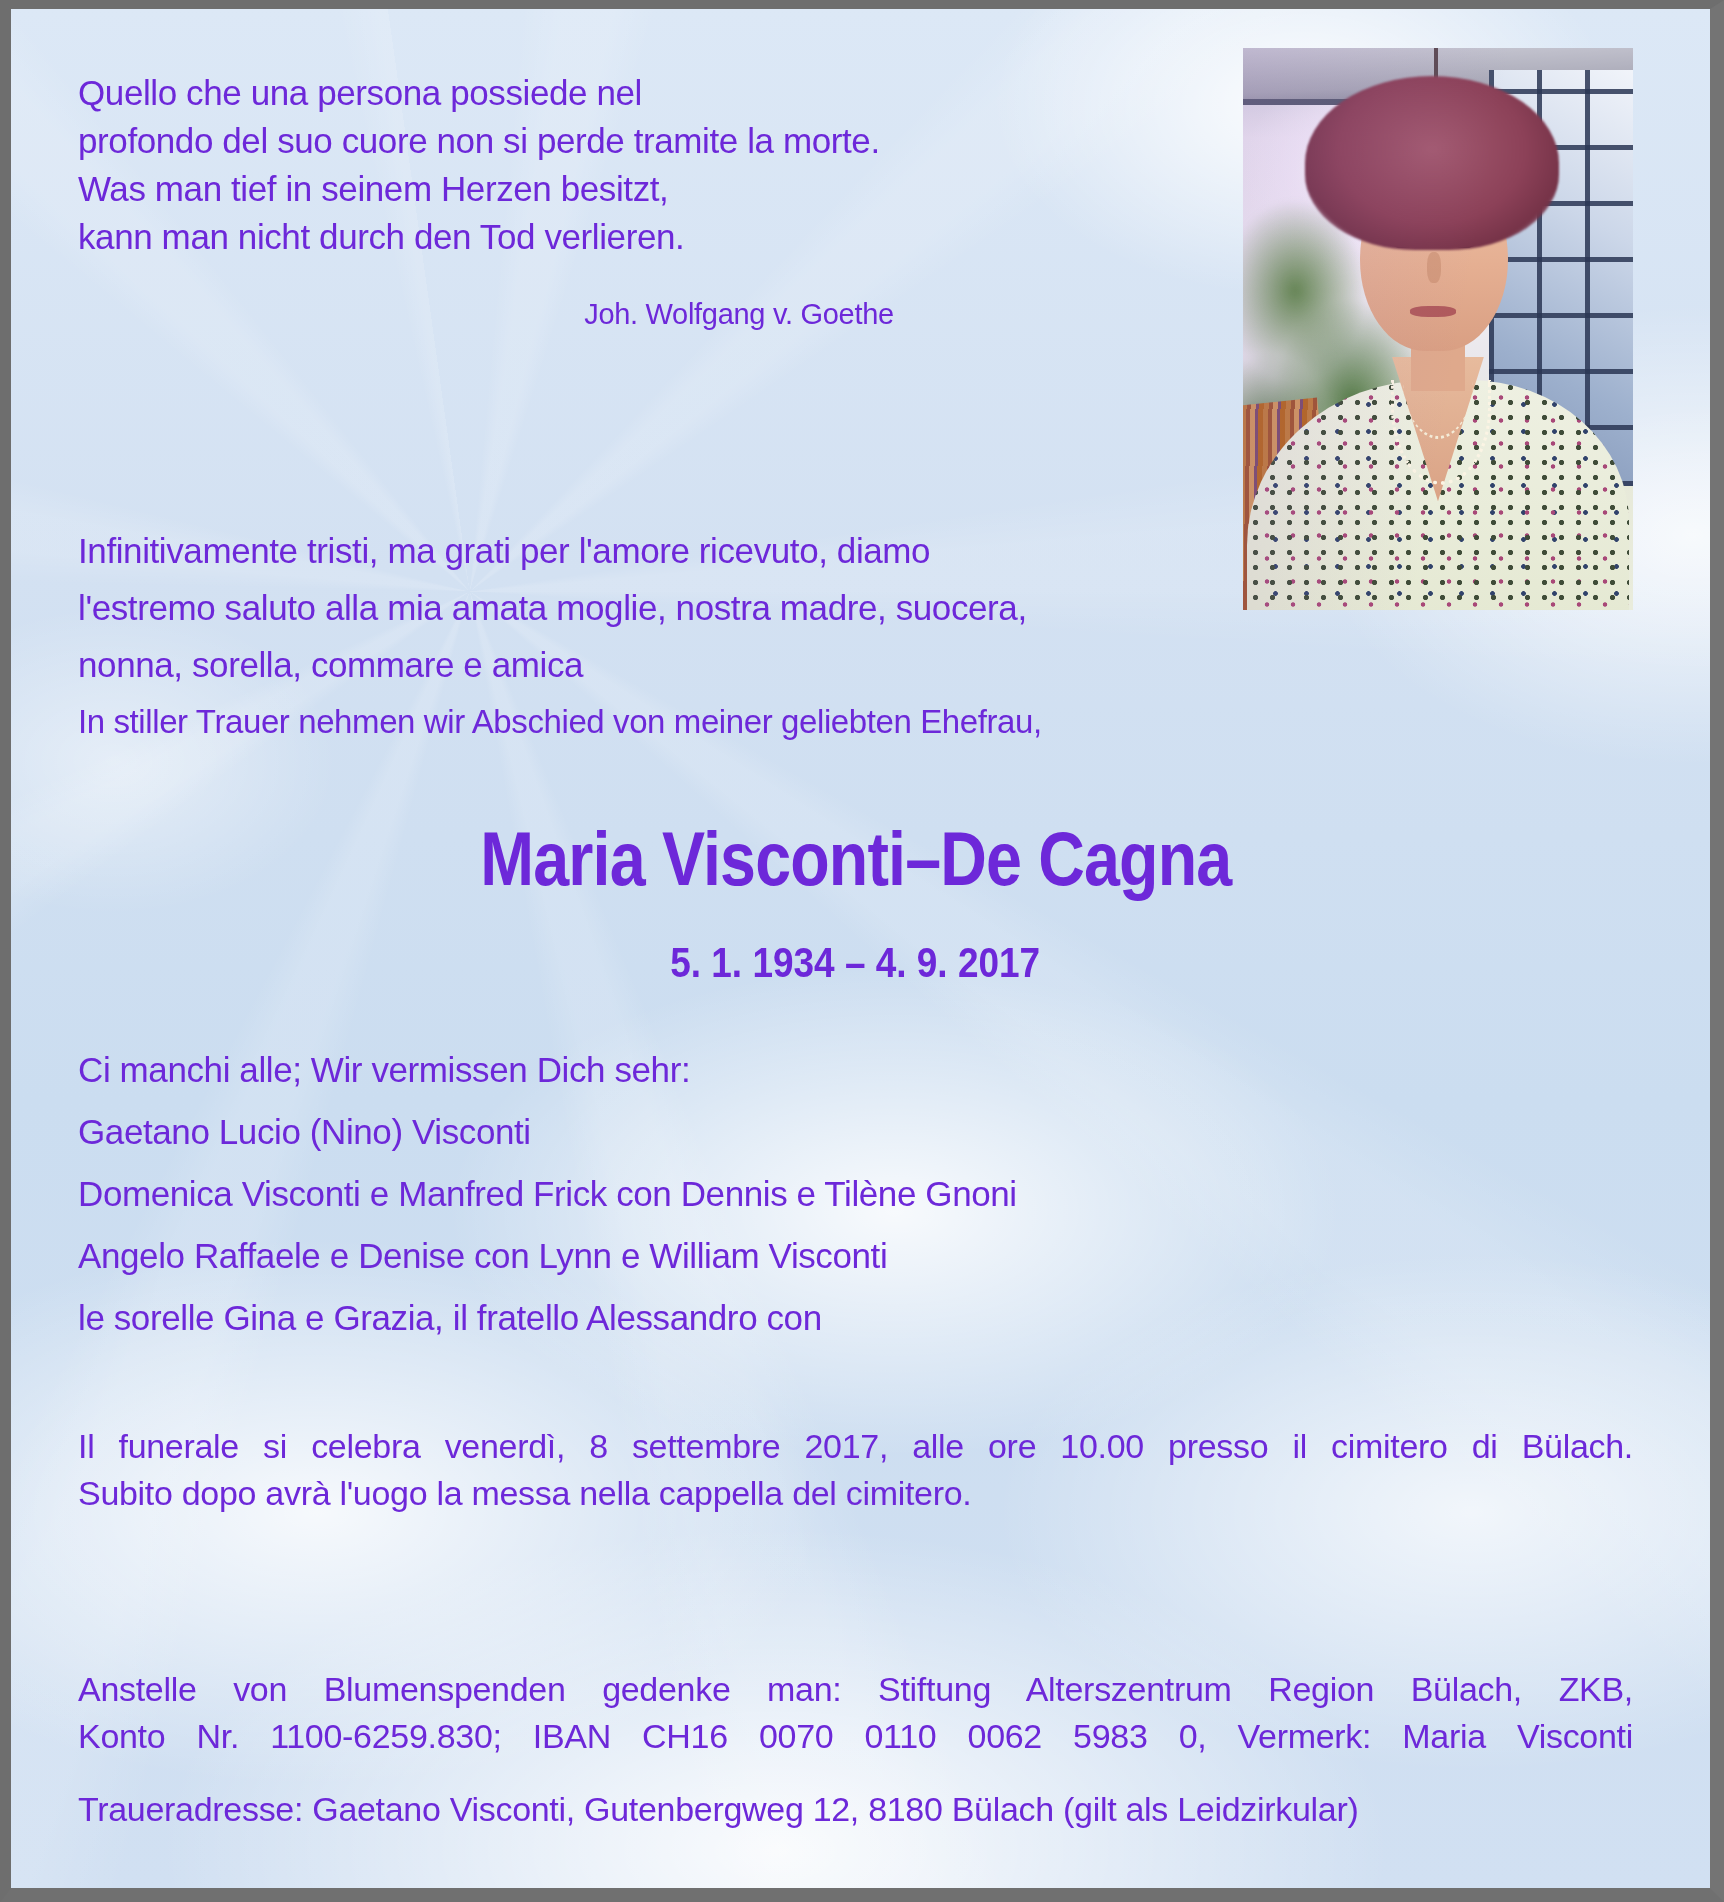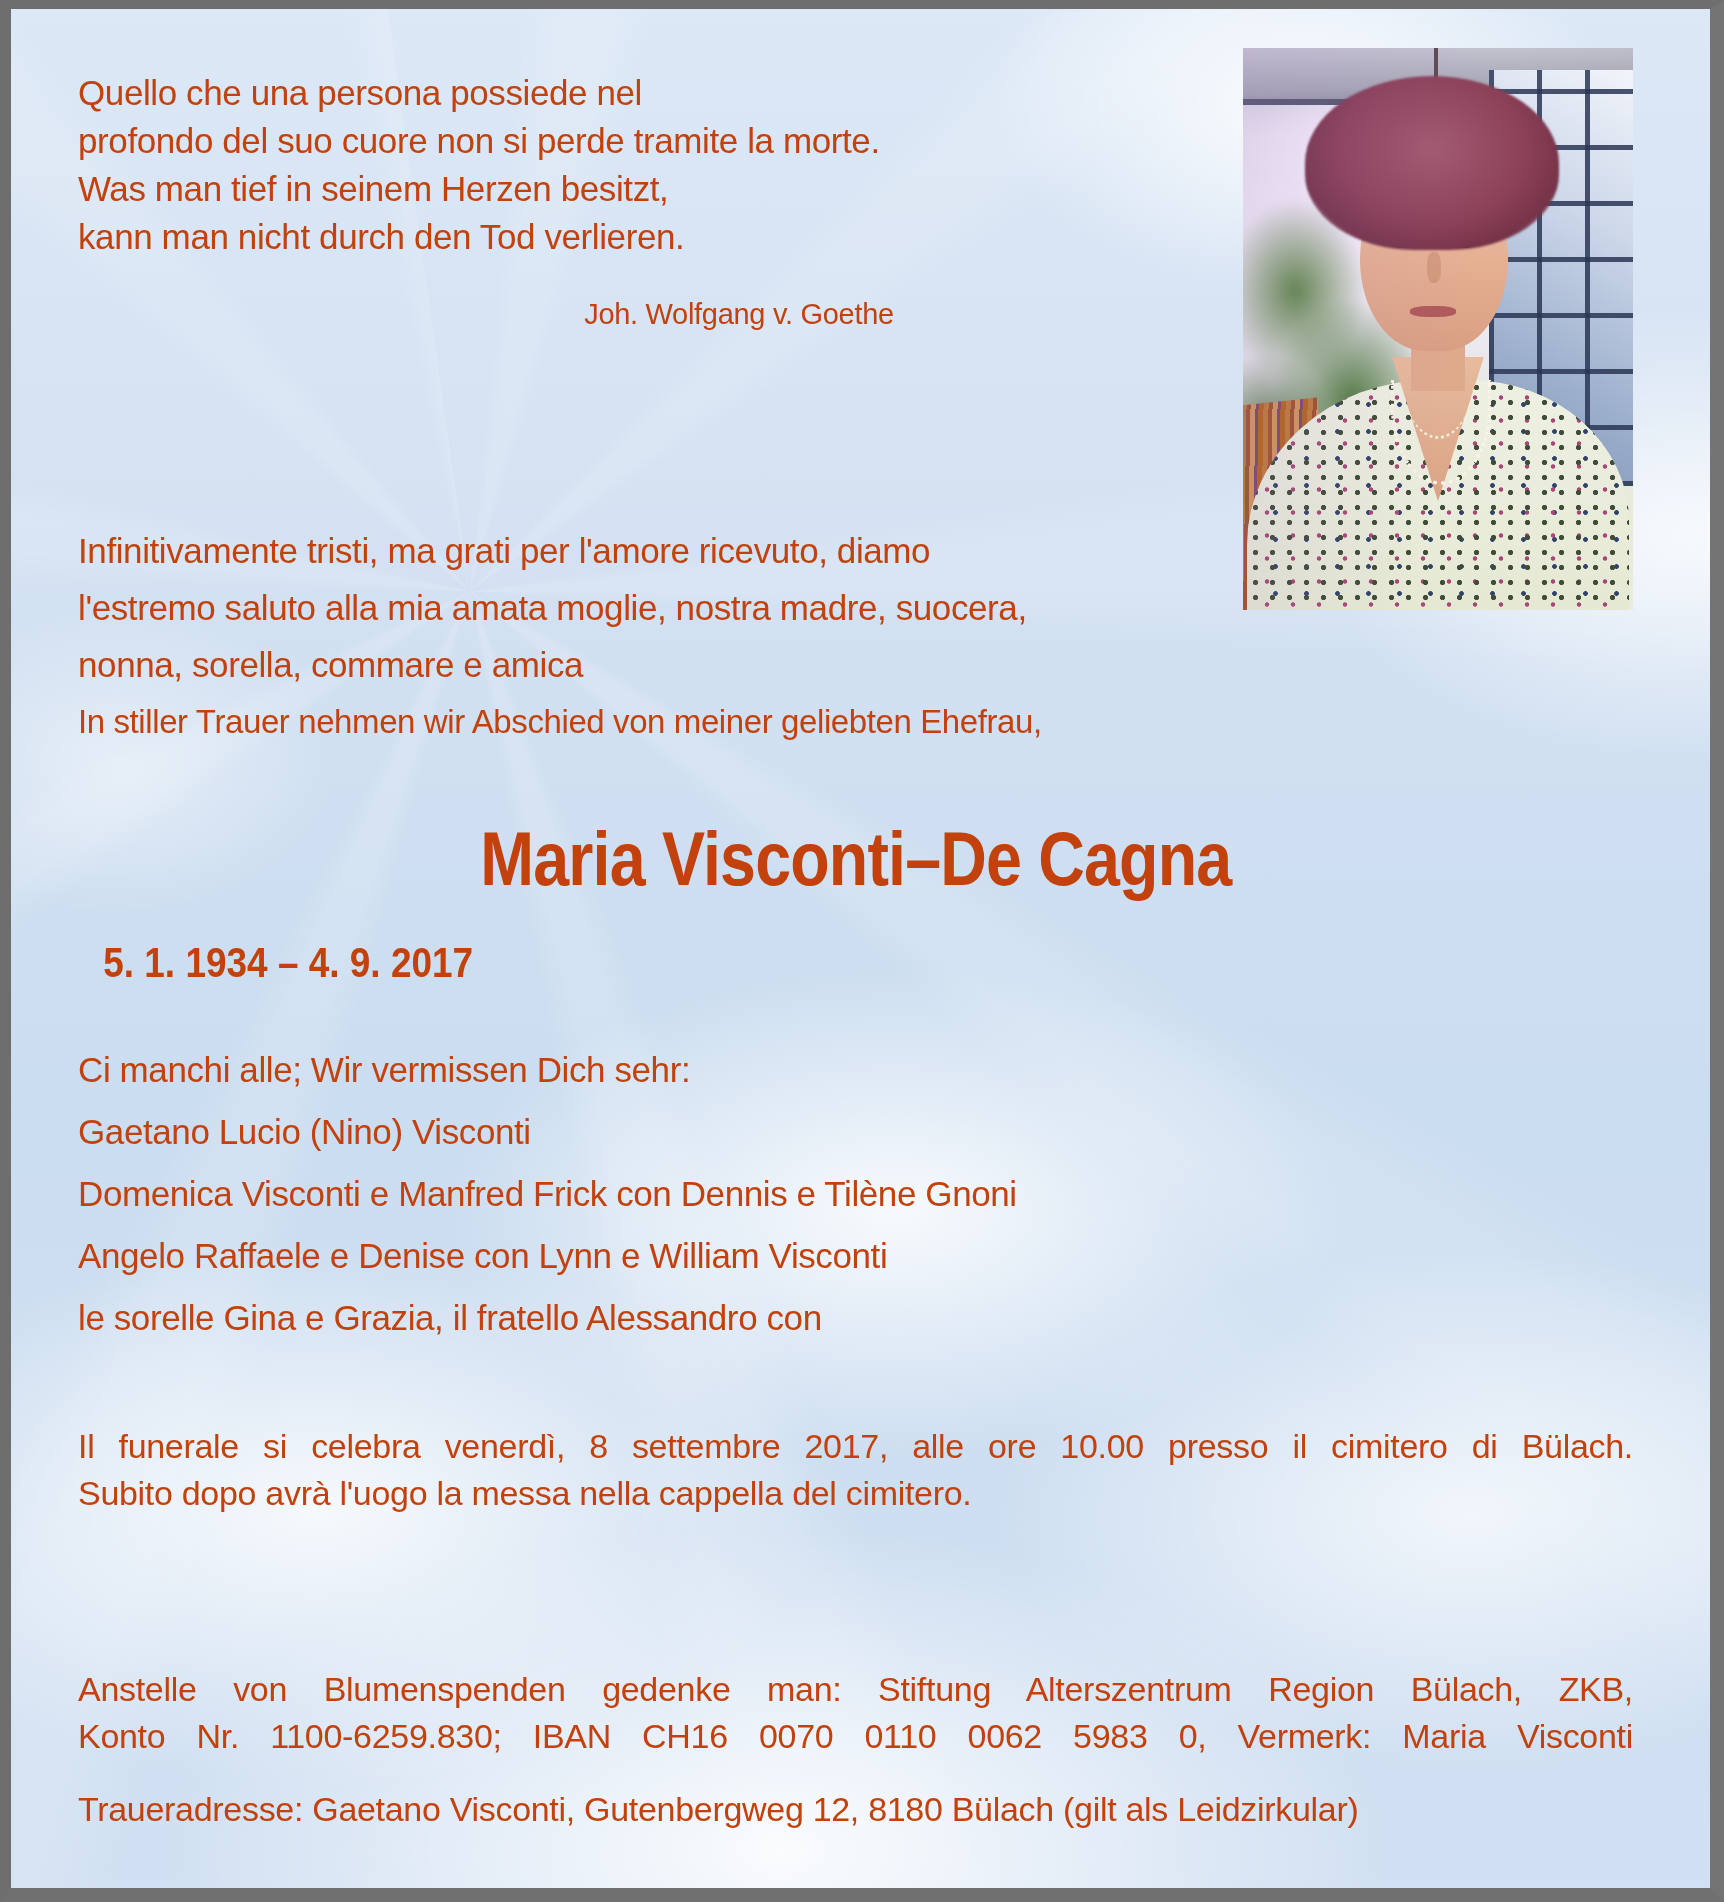--- a/index.html
+++ b/index.html
@@ -2,21 +2,21 @@
 <html><head>
 <meta charset="utf-8">
 <style>
   html,body{margin:0;padding:0;background:#4a4a4a;}
   .page{
     position:relative;width:1724px;height:1902px;box-sizing:border-box;
     border-top:9px solid #6e6e6e;border-left:11px solid #6e6e6e;
     border-right:14px solid #747474;border-bottom:14px solid #707070;
     overflow:hidden;background:#d6e2f2;
     font-family:"Liberation Sans","DejaVu Sans",sans-serif;
-    color:#c2410c;
+    color:#6d28d9;
   }
   
   .sky{
     position:absolute;inset:0;
     background:
       radial-gradient(ellipse 430px 270px at 76% 5%,  rgba(255,255,255,.92), rgba(255,255,255,0) 72%),
       radial-gradient(ellipse 520px 320px at 99% 28%, rgba(255,255,255,.80), rgba(255,255,255,0) 72%),
       radial-gradient(ellipse 320px 220px at 6% 40%,  rgba(255,255,255,.45), rgba(255,255,255,0) 70%),
       radial-gradient(ellipse 620px 340px at 52% 64%, rgba(255,255,255,.85), rgba(255,255,255,0) 72%),
       radial-gradient(ellipse 700px 380px at 18% 80%, rgba(255,255,255,.82), rgba(255,255,255,0) 72%),
@@ -32,21 +32,21 @@
       rgba(255,255,255,0) 26deg 38deg);
   }
   
   .tline{white-space:nowrap;}
   .quote{position:absolute;left:67px;top:60px;font-size:35px;line-height:48px;letter-spacing:-.4px;}
   .attrib{position:absolute;left:67px;top:289px;width:1322px;text-align:center;font-size:29px;letter-spacing:-.3px;}
   .intro-it{position:absolute;left:67px;top:513px;font-size:35px;line-height:57px;letter-spacing:-.4px;}
   .intro-de{position:absolute;left:67px;top:684px;font-size:33px;line-height:57px;letter-spacing:-.4px;}
   .name{position:absolute;left:67px;top:803px;width:1555px;text-align:center;font-size:76px;line-height:94px;font-weight:bold;}
   .name>span{display:inline-block;transform:scaleX(.85);transform-origin:50% 50%;letter-spacing:-1px;}
-  .dates{position:absolute;left:67px;top:928px;width:1555px;font-size:42px;line-height:52px;font-weight:bold;}
+  .dates{position:absolute;left:67px;top:928px;width:1555px;text-align:center;font-size:42px;line-height:52px;font-weight:bold;}
   .dates>span{display:inline-block;transform:scaleX(.88);transform-origin:50% 50%;letter-spacing:0;}
   .mourners{position:absolute;left:67px;top:1030px;font-size:35px;line-height:62px;letter-spacing:-.4px;}
   .para{position:absolute;left:67px;width:1555px;font-size:34px;line-height:47px;letter-spacing:-.3px;}
   .p-funeral-it{top:1414px;}
   .p-funeral-de{top:1537px;}
   .p-donation{top:1657px;}
   .p-address{top:1777px;}
   .just{text-align:justify;text-align-last:justify;}
   
   .photo{position:absolute;left:1232px;top:39px;width:390px;height:562px;overflow:hidden;

